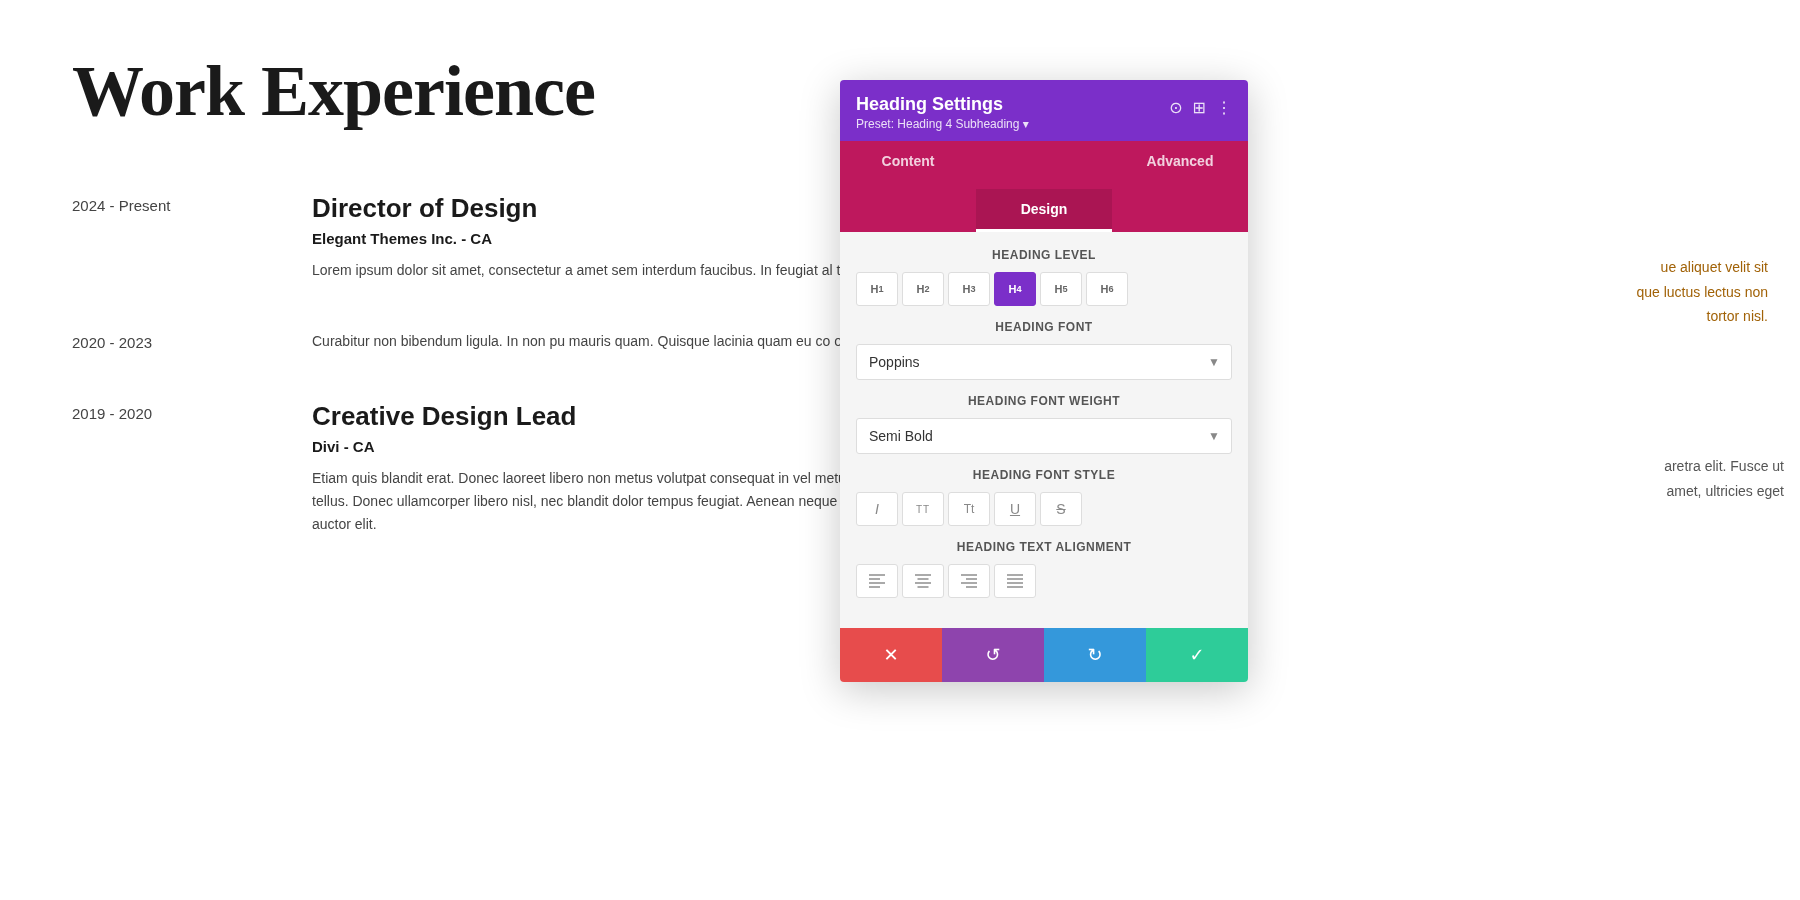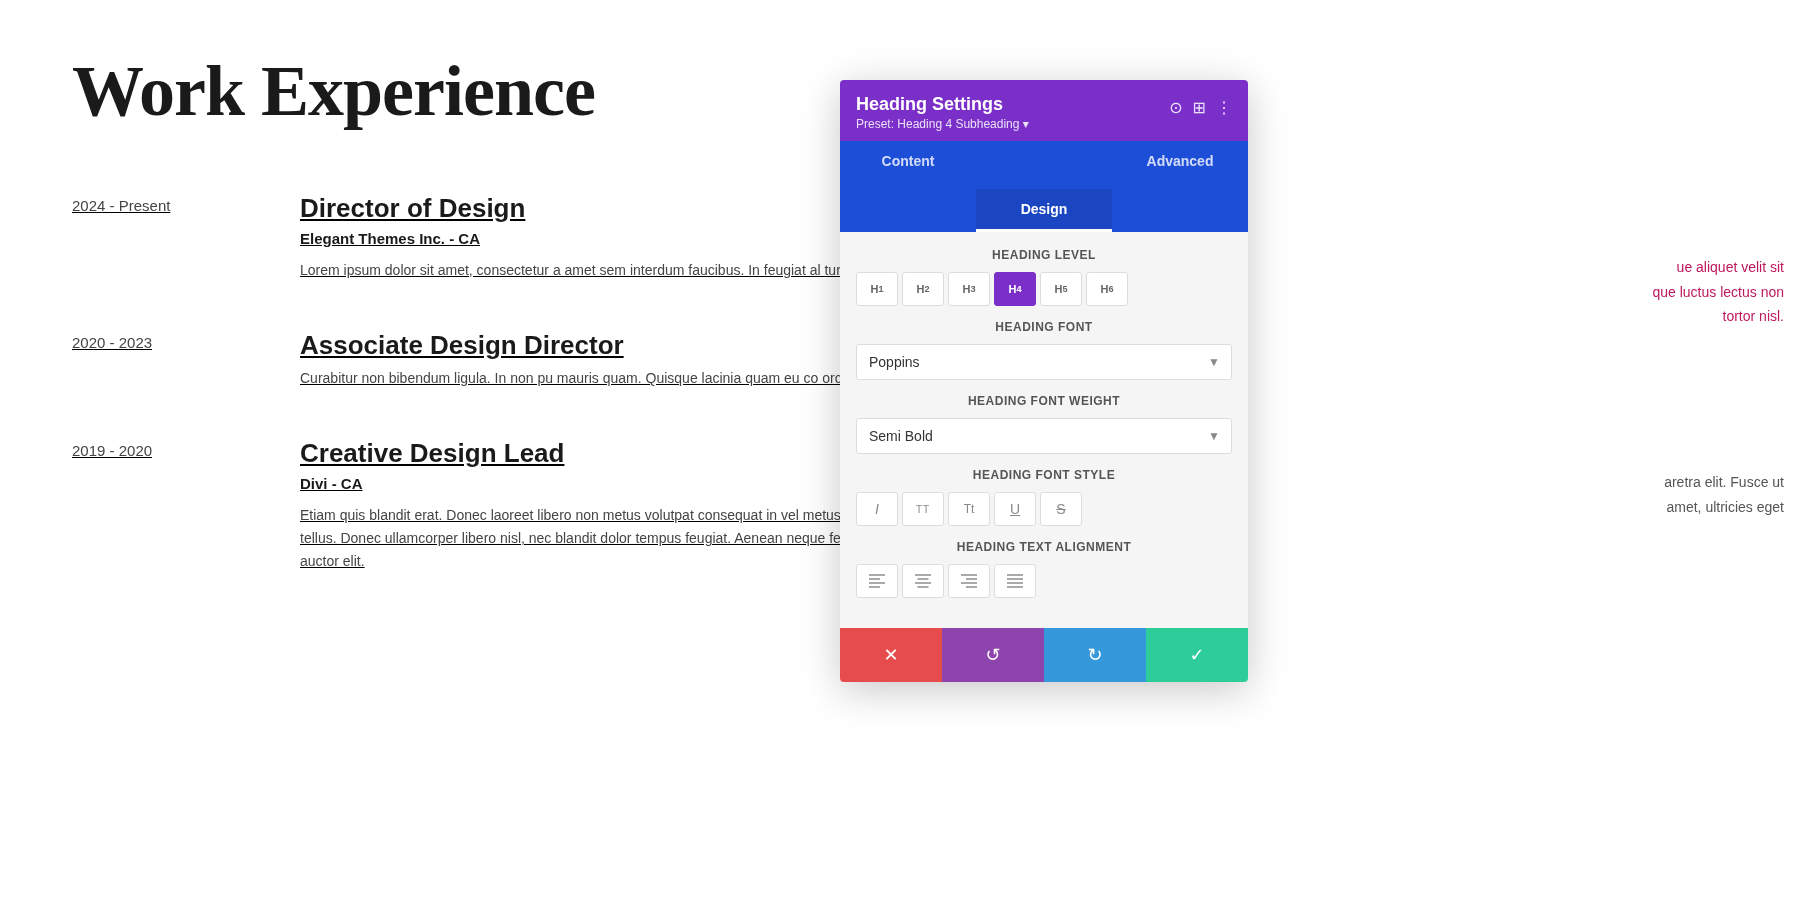--- a/index.html
+++ b/index.html
@@ -28,22 +28,21 @@
 
     .work-entries {
       display: flex;
       flex-direction: column;
       gap: 48px;
     }
 
     .work-entry {
       display: grid;
       grid-template-columns: 220px 1fr;
-      gap: 8px;
-      text-decoration: underline;
+      gap: 20px;
     }
 
     .work-date {
       font-size: 15px;
       color: #444;
       padding-top: 4px;
     }
 
     .work-details {}
 
@@ -112,21 +111,21 @@
 
     .panel-header-icon {
       color: rgba(255,255,255,0.85);
       font-size: 16px;
       cursor: pointer;
     }
 
     
     .panel-tabs {
       display: flex;
-      background: #1d4ed8;
+      background: #be185d;
     }
 
     .panel-tab {
       flex: 1;
       padding: 12px 0;
       text-align: center;
       font-size: 14px;
       font-weight: 600;
       color: rgba(255,255,255,0.8);
       cursor: pointer;
@@ -299,21 +298,20 @@
       <div class="work-details">
         <div class="work-title">Director of Design</div>
         <div class="work-company">Elegant Themes Inc. - CA</div>
         <div class="work-desc">Lorem ipsum dolor sit amet, consectetur a amet sem interdum faucibus. In feugiat al turpis bibendum posuere. Morbi tortor nil</div>
       </div>
     </div>
 
     <div class="work-entry">
       <div class="work-date">2020 - 2023</div>
       <div class="work-details">
-        <div class="work-title">Associate Design Director</div>
         <div class="work-desc">Curabitur non bibendum ligula. In non pu mauris quam. Quisque lacinia quam eu co orci. Sed vitae nulla et justo pellentesque</div>
       </div>
     </div>
 
     <div class="work-entry">
       <div class="work-date">2019 - 2020</div>
       <div class="work-details">
         <div class="work-title">Creative Design Lead</div>
         <div class="work-company">Divi - CA</div>
         <div class="work-desc">Etiam quis blandit erat. Donec laoreet libero non metus volutpat consequat in vel metus. Sed non augue id felis pellentesque congue et vitae tellus. Donec ullamcorper libero nisl, nec blandit dolor tempus feugiat. Aenean neque felis, fringilla nec placerat eget, sollicitudin a sapien. Cras ut auctor elit.</div>
@@ -430,21 +428,21 @@
   </div>
 
   <div class="panel-footer">
     <button class="footer-btn cancel">✕</button>
     <button class="footer-btn undo">↺</button>
     <button class="footer-btn redo">↻</button>
     <button class="footer-btn save">✓</button>
   </div>
 </div>
 
-<div style="position:absolute; top:255px; right:16px; text-align:right; font-size:14px; color:#be185d; line-height:1.75; width:190px;">
+<div style="position:absolute; top:255px; right:32px; text-align:right; font-size:14px; color:#a16207; line-height:1.75; width:190px;">
   <div>ue aliquet velit sit</div>
   <div>que luctus lectus non</div>
   <div>tortor nisl.</div>
 </div>
-<div style="position:absolute; top:470px; right:16px; text-align:right; font-size:14px; color:#555; line-height:1.75; width:190px;">
+<div style="position:absolute; top:454px; right:16px; text-align:right; font-size:14px; color:#555; line-height:1.75; width:190px;">
   <div>aretra elit. Fusce ut</div>
   <div>amet, ultricies eget</div>
 </div>
 
 </body></html>

